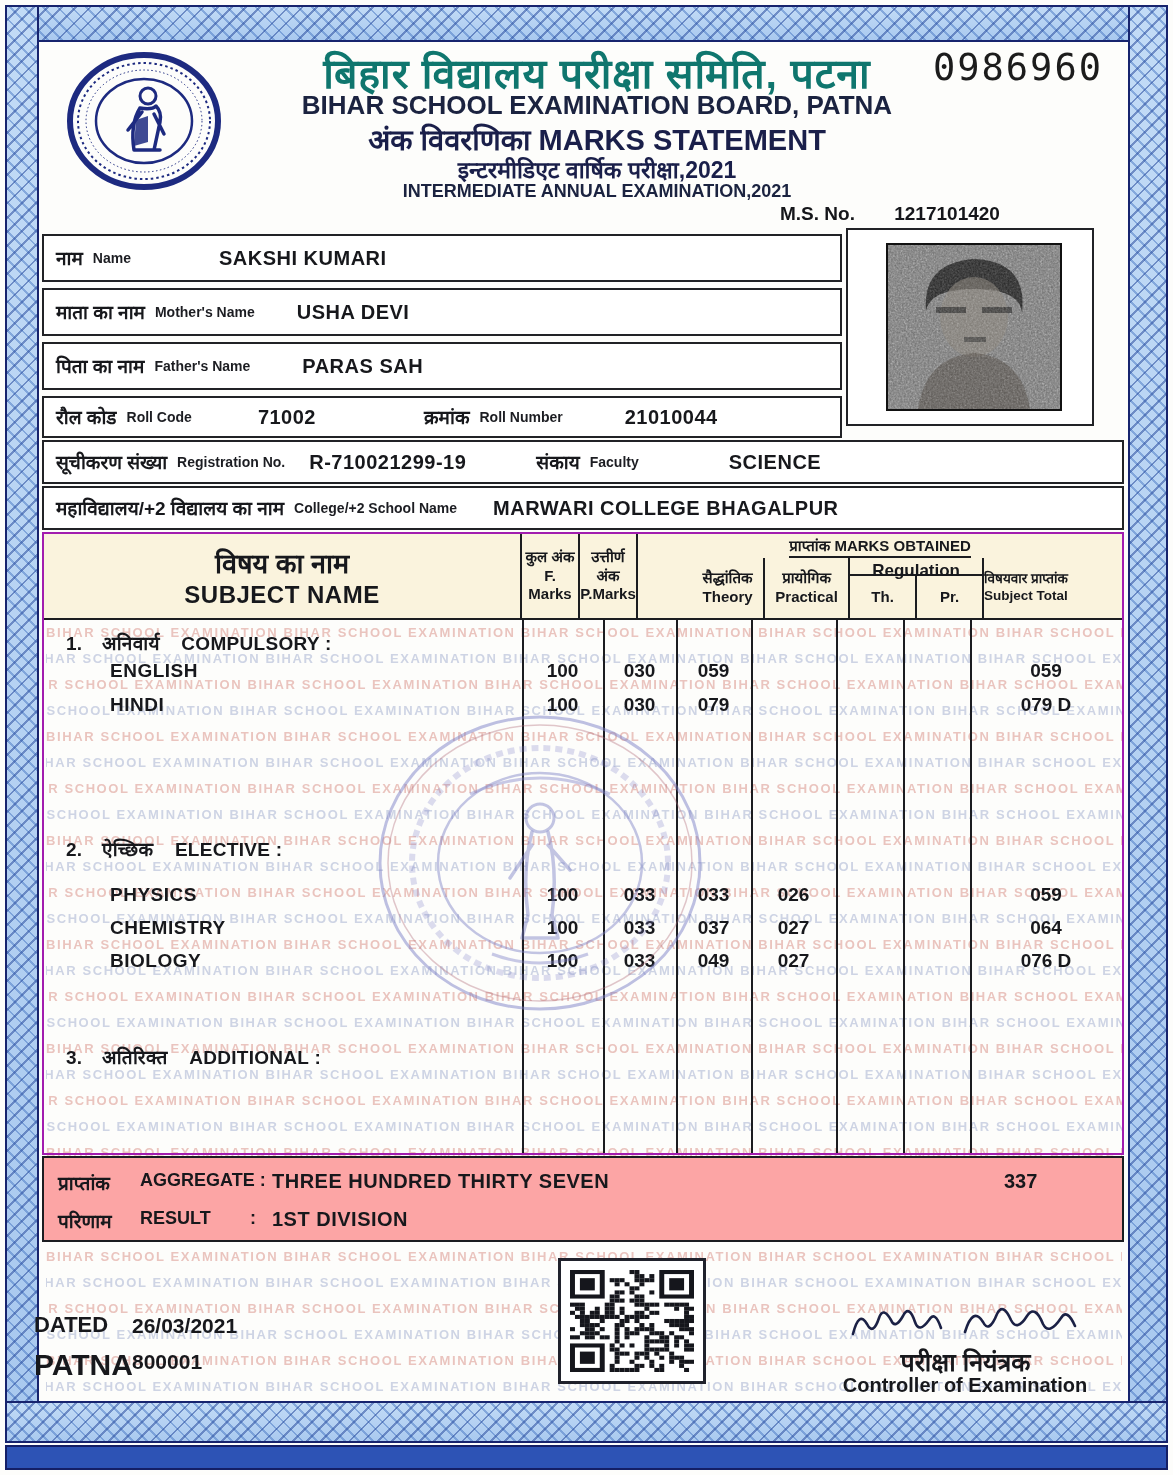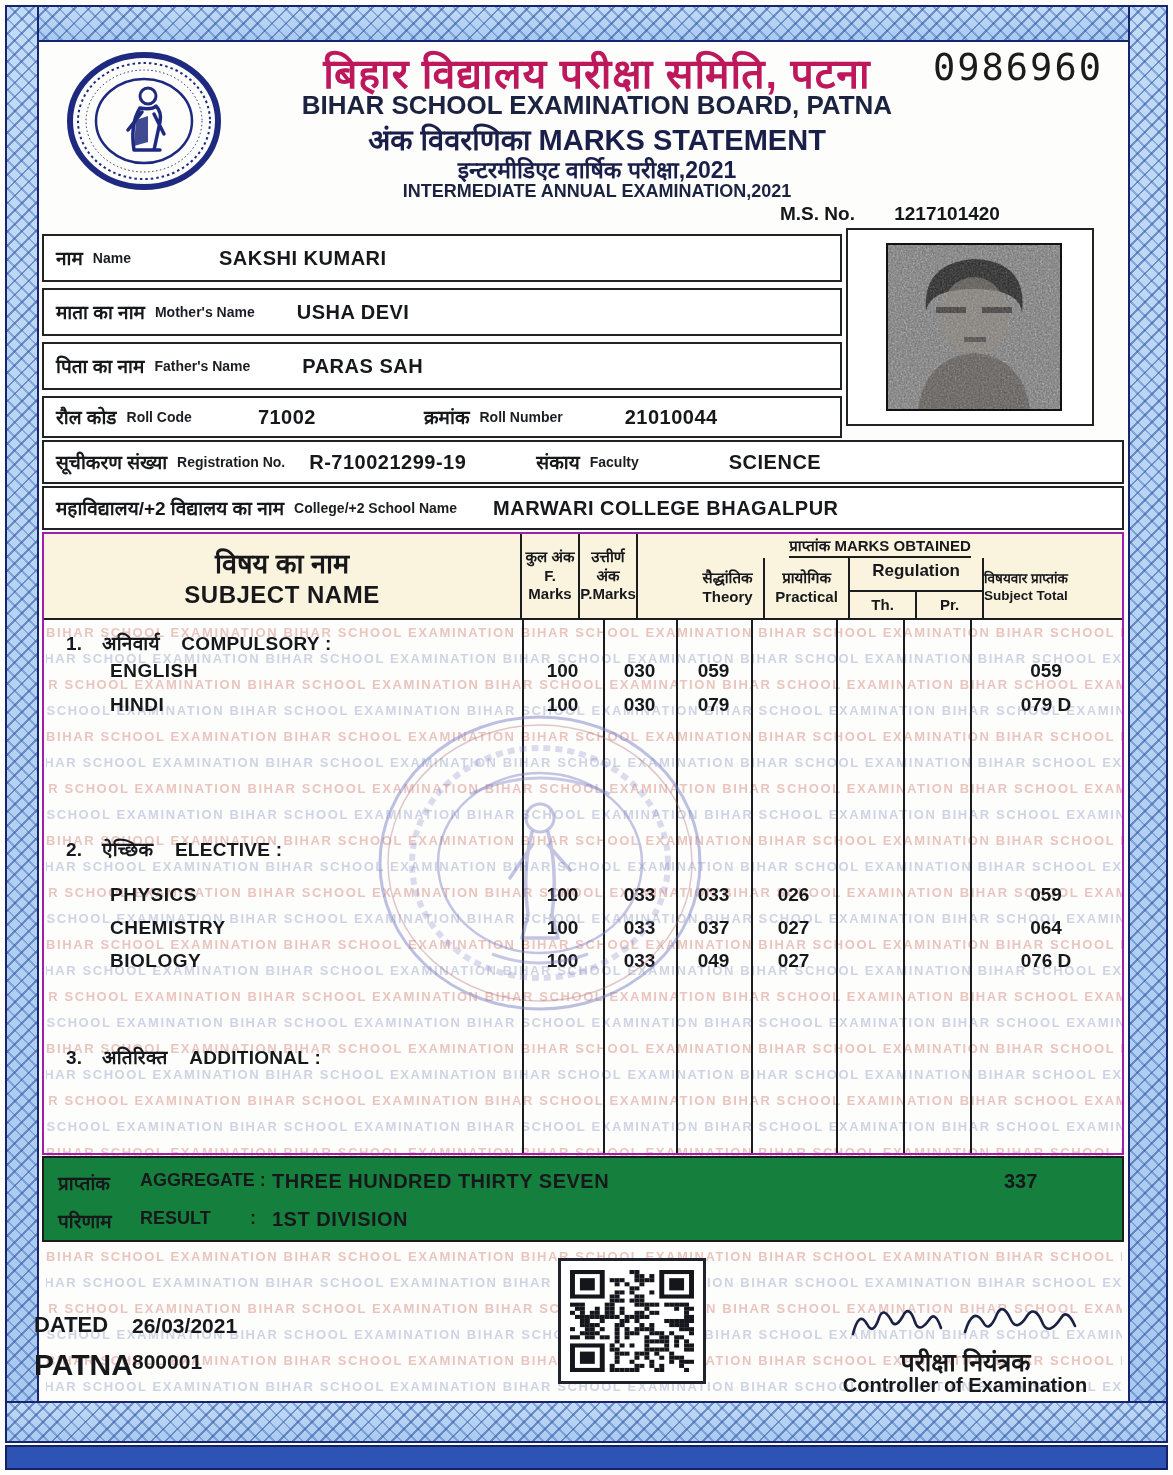--- a/index.html
+++ b/index.html
@@ -13,21 +13,21 @@
       repeating-linear-gradient(45deg, rgba(45,79,160,0) 0 8px, rgba(61,110,190,.45) 8px 10px),
       linear-gradient(#c2dbf6,#a9c9ef);
       border:2px solid #17246e; z-index:0;}
   .band-top    { left:5px; top:5px; right:5px; height:37px; }
   .band-left   { left:5px; top:5px; width:34px; bottom:70px; }
   .band-right  { right:5px; top:5px; width:40px; bottom:70px; }
   .band-bottom { left:5px; right:5px; bottom:32px; height:42px; }
   .bar-bottom  { position:absolute; left:5px; right:5px; bottom:5px; height:25px; background:#2d53b5; border:2px solid #141f66; z-index:0; }
 
   
-  .title-hi { position:absolute; left:252px; top:44px; width:690px; text-align:center; font-size:41px; font-weight:700; color:#be185d; letter-spacing:1px; z-index:3;}
+  .title-hi { position:absolute; left:252px; top:44px; width:690px; text-align:center; font-size:41px; font-weight:700; color:#0f766e; letter-spacing:1px; z-index:3;}
   .serial   { position:absolute; left:933px; top:46px; font-family:"DejaVu Sans Mono", monospace; font-size:37px; font-weight:500; color:#1c1c1c; letter-spacing:2px; z-index:3;}
   .title-en { position:absolute; left:252px; top:90px;  width:690px; text-align:center; font-size:26px; font-weight:700; color:#1b2340; z-index:3;}
   .subtitle { position:absolute; left:252px; top:119px; width:690px; text-align:center; font-size:29px; font-weight:700; color:#1a1f4a; z-index:3;}
   .exam-hi  { position:absolute; left:252px; top:153px; width:690px; text-align:center; font-size:23px; font-weight:700; color:#1a1f4a; z-index:3;}
   .exam-en  { position:absolute; left:252px; top:181px; width:690px; text-align:center; font-size:18px; font-weight:700; color:#1b2340; z-index:3;}
   .msno     { position:absolute; left:780px; top:203px; width:330px; font-size:19px; font-weight:700; color:#15161a; z-index:3;}
   .msno .val{ margin-left:34px; }
 
   
   .fbox { position:absolute; border:2px solid #212226; background:#fff; z-index:2; display:flex; align-items:center; }
@@ -53,38 +53,38 @@
   .h-subject .hi { font-size:27px; font-weight:700; }
   .h-subject .en { font-size:24px; font-weight:700; letter-spacing:.5px;}
   .h-fm, .h-pm { width:58px; font-size:15px; font-weight:700; line-height:1.25;}
   .h-mo { flex:1; display:flex; flex-direction:column; }
   .mo-title { height:24px; border-bottom:2px solid #1b1c20; text-align:center; font-size:15px; font-weight:700; line-height:23px;}
   .mo-cols { flex:1; display:flex; }
   .mo-c { border-right:2px solid #1b1c20; display:flex; flex-direction:column; align-items:center; justify-content:center; font-size:15px; font-weight:700; line-height:1.25; text-align:center;}
   .mo-c:last-child { border-right:none; }
   .c-theory { width:73px; } .c-prac { width:85px; }
   .c-reg { width:134px; padding:0; justify-content:flex-start;}
-  .reg-title { height:34px; line-height:26px; font-size:17px; font-weight:700; width:100%; border-bottom:2px solid #1b1c20;}
+  .reg-title { height:18px; line-height:26px; font-size:17px; font-weight:700; width:100%; border-bottom:2px solid #1b1c20;}
   .reg-sub { flex:1; display:flex; width:100%; }
   .reg-sub div { flex:1; display:flex; align-items:center; justify-content:center; font-size:15px; font-weight:700;}
   .reg-sub div:first-child { border-right:2px solid #1b1c20; }
   .c-total { flex:1; font-size:13.5px; }
 
   .tbody { position:relative; height:533px; background:transparent; }
   .vline { position:absolute; top:0; bottom:0; width:2px; background:#1b1c20; }
   .trow { position:absolute; left:0; width:100%; display:flex; font-size:19px; font-weight:700; }
   .td { text-align:center; }
   .td-sub { width:478px; text-align:left; padding-left:66px; letter-spacing:.5px;}
   .td-fm { width:81px; } .td-pm { width:73px; } .td-th { width:75px; } .td-pr { width:85px; }
   .td-rth { width:67px; } .td-rpr { width:67px; } .td-tot { flex:1; }
   .secrow { position:absolute; left:0; font-size:19px; font-weight:700; padding-left:22px; letter-spacing:.3px;}
   .secrow .hi { margin-left:14px; } .secrow .en { margin-left:16px; }
 
   
-  .aggbox { position:absolute; left:42px; top:1156px; width:1082px; height:86px; border:2px solid #1b1c20; background:#15803d; z-index:3; }
+  .aggbox { position:absolute; left:42px; top:1156px; width:1082px; height:86px; border:2px solid #1b1c20; background:#fca5a5; z-index:3; }
   .aggline { position:absolute; left:0; width:100%; font-weight:700; }
   .agg1 { top:12px; } .agg2 { top:50px; }
   .agg-hi { position:absolute; left:14px; font-size:19px; }
   .agg-en { position:absolute; left:96px; font-size:18px; }
   .agg-words { position:absolute; left:228px; font-size:20px; letter-spacing:.5px;}
   .agg-val { position:absolute; left:960px; font-size:20px; }
   .res-colon { position:absolute; left:206px; font-size:18px;}
 
   
   .wmlayer { position:absolute; left:46px; top:620px; width:1076px; height:778px; overflow:hidden; z-index:1; }

